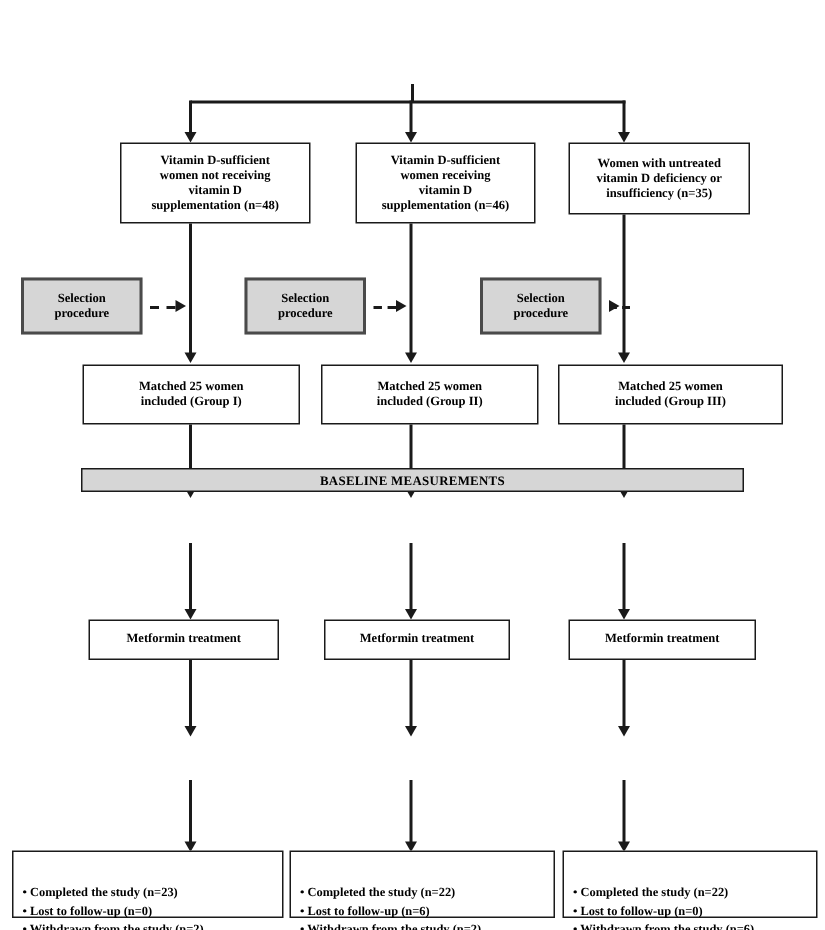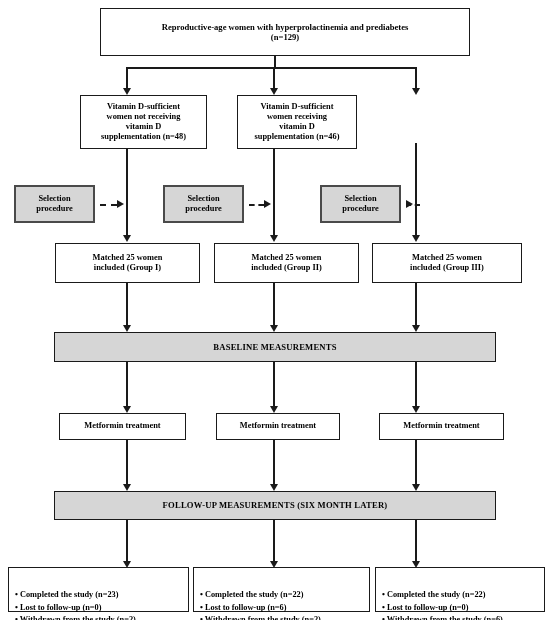--- a/index.html
+++ b/index.html
@@ -91,24 +91,20 @@
   .fs11 { font-size: 8.4px; }
   .fs-title { font-size: 8.6px; }
   .fs-bar { font-size: 8.6px; }
   .fs-list { font-size: 8.3px; }
 </style>
 </head>
 <body>
 
 <div id="flowchart">
 
-  <div class="box fs-title" style="left:100px; top:8px; width:370px; height:48px;">
-    <span class="txt">Reproductive-age women with hyperprolactinemia and prediabetes
-(n=129)</span>
-  </div>
 
   <div class="vline" style="left:274px; top:56px; height:12px;"></div>
 
   <div class="hline" style="left:127px; top:67px; width:290px;"></div>
 
   <div class="vline" style="left:126px; top:67px; height:22px;"></div>
   <div class="arrow-down" style="left:122.5px; top:88px;"></div>
 
   <div class="vline" style="left:273px; top:67px; height:22px;"></div>
   <div class="arrow-down" style="left:269.5px; top:88px;"></div>
@@ -121,20 +117,25 @@
 women not receiving
 vitamin D
 supplementation (n=48)</span>
   </div>
   <div class="box fs11" style="left:237px; top:95px; width:120px; height:54px;">
     <span class="txt">Vitamin D-sufficient
 women receiving
 vitamin D
 supplementation (n=46)</span>
   </div>
+  <div class="box fs11" style="left:379px; top:95px; width:121px; height:48px;">
+    <span class="txt">Women with untreated
+vitamin D deficiency or
+insufficiency (n=35)</span>
+  </div>
 
   <div class="vline" style="left:126px; top:149px; height:87px;"></div>
   <div class="arrow-down" style="left:122.5px; top:235px;"></div>
 
   <div class="vline" style="left:273px; top:149px; height:87px;"></div>
   <div class="arrow-down" style="left:269.5px; top:235px;"></div>
 
   <div class="vline" style="left:415px; top:143px; height:93px;"></div>
   <div class="arrow-down" style="left:411.5px; top:235px;"></div>
 
@@ -174,21 +175,21 @@
 
   <div class="vline" style="left:126px; top:283px; height:43px;"></div>
   <div class="arrow-down" style="left:122.5px; top:325px;"></div>
 
   <div class="vline" style="left:273px; top:283px; height:43px;"></div>
   <div class="arrow-down" style="left:269.5px; top:325px;"></div>
 
   <div class="vline" style="left:415px; top:283px; height:43px;"></div>
   <div class="arrow-down" style="left:411.5px; top:325px;"></div>
 
-  <div class="box bar fs-bar" style="left:54px; top:332px; width:442px; height:30px;font-family:Liberation Serif, serif;">
+  <div class="box bar fs-bar" style="left:54px; top:312px; width:442px; height:16px;font-family:Liberation Serif, serif;">
     <span class="txt">BASELINE MEASUREMENTS</span>
   </div>
 
   <div class="vline" style="left:126px; top:362px; height:45px;"></div>
   <div class="arrow-down" style="left:122.5px; top:406px;"></div>
 
   <div class="vline" style="left:273px; top:362px; height:45px;"></div>
   <div class="arrow-down" style="left:269.5px; top:406px;"></div>
 
   <div class="vline" style="left:415px; top:362px; height:45px;"></div>
@@ -206,23 +207,20 @@
 
   <div class="vline" style="left:126px; top:440px; height:45px;"></div>
   <div class="arrow-down" style="left:122.5px; top:484px;"></div>
 
   <div class="vline" style="left:273px; top:440px; height:45px;"></div>
   <div class="arrow-down" style="left:269.5px; top:484px;"></div>
 
   <div class="vline" style="left:415px; top:440px; height:45px;"></div>
   <div class="arrow-down" style="left:411.5px; top:484px;"></div>
 
-  <div class="box bar fs-bar" style="left:54px; top:491px; width:442px; height:29px;">
-    <span class="txt">FOLLOW-UP MEASUREMENTS (SIX MONTH LATER)</span>
-  </div>
 
   <div class="vline" style="left:126px; top:520px; height:42px;"></div>
   <div class="arrow-down" style="left:122.5px; top:561px;"></div>
 
   <div class="vline" style="left:273px; top:520px; height:42px;"></div>
   <div class="arrow-down" style="left:269.5px; top:561px;"></div>
 
   <div class="vline" style="left:415px; top:520px; height:42px;"></div>
   <div class="arrow-down" style="left:411.5px; top:561px;"></div>
 

